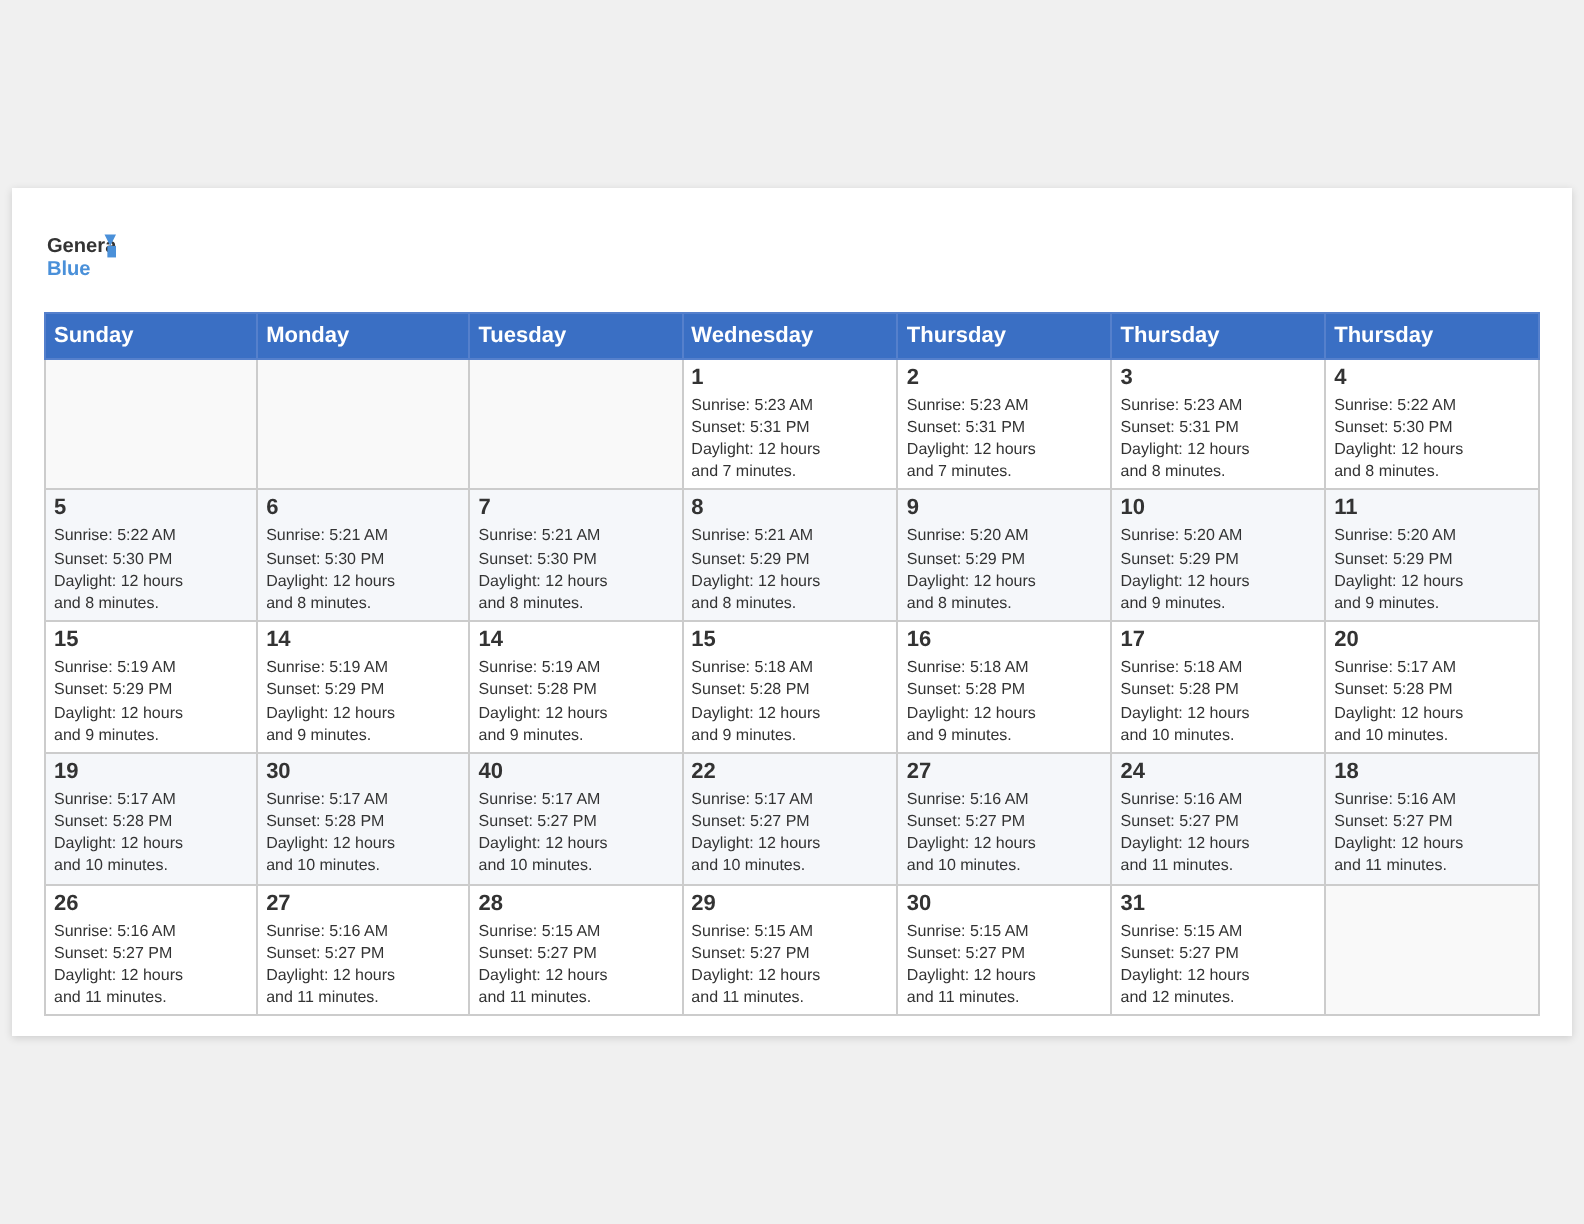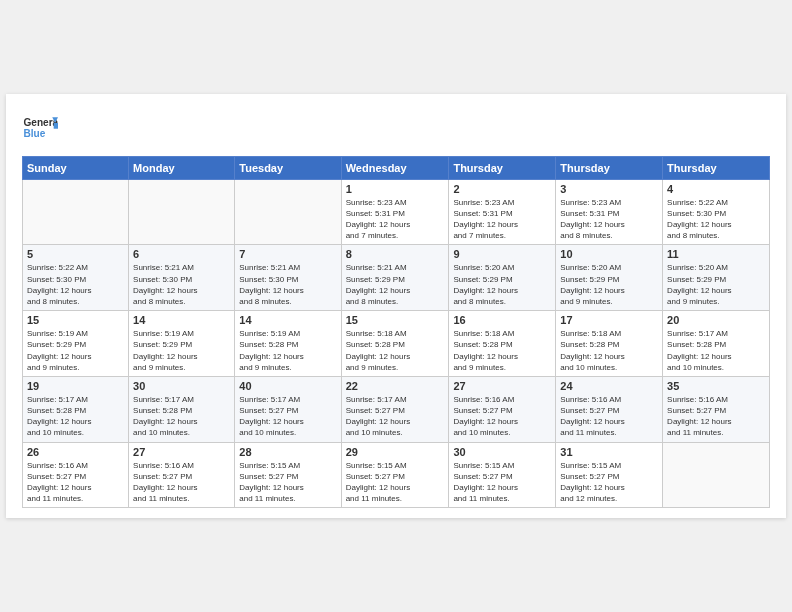--- a/index.html
+++ b/index.html
@@ -291,21 +291,21 @@
 and 10 minutes.</div>
           </td>
           <td>
             <span class="day-num">24</span>
             <div class="day-info" style="white-space: pre-line;">Sunrise: 5:16 AM
 Sunset: 5:27 PM
 Daylight: 12 hours
 and 11 minutes.</div>
           </td>
           <td>
-            <span class="day-num">35</span>
+            <span class="day-num">18</span>
             <div class="day-info" style="white-space: pre-line;">Sunrise: 5:16 AM
 Sunset: 5:27 PM
 Daylight: 12 hours
 and 11 minutes.</div>
           </td>
         </tr>
         <tr>
           <td>
             <span class="day-num">26</span>
             <div class="day-info" style="white-space: pre-line;">Sunrise: 5:16 AM

